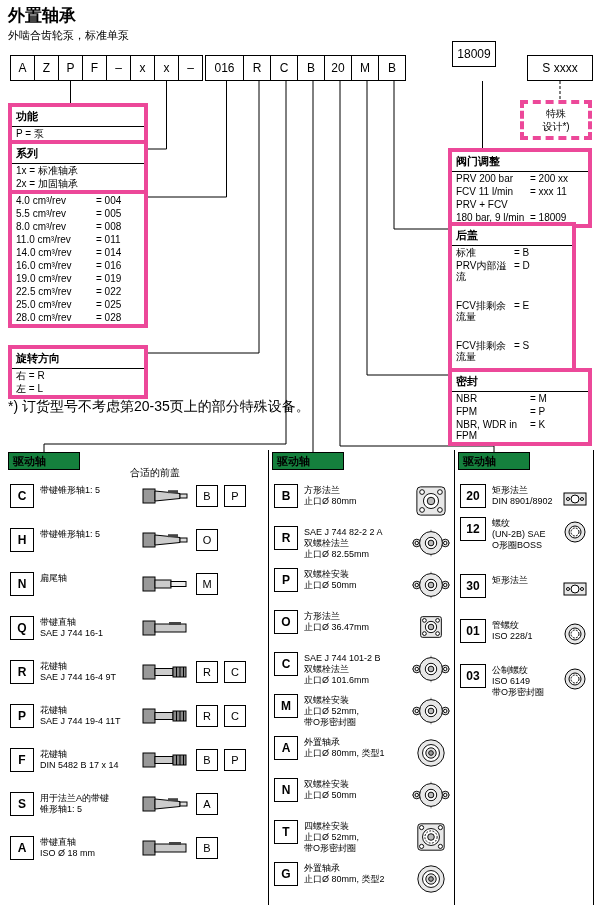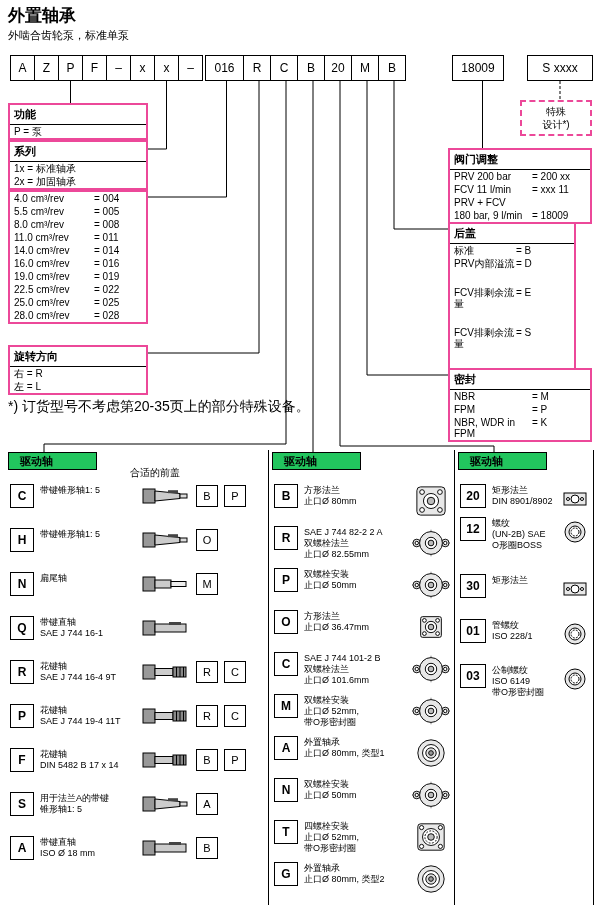--- a/index.html
+++ b/index.html
@@ -10,37 +10,37 @@
   .subtitle { position:absolute; left:8px; top:28px; font-size:11px; }
 
   svg.connectors { position:absolute; left:0; top:0; z-index:0; }
 
   .cbrow { position:absolute; top:55px; display:flex; }
   .cb { height:26px; border:1px solid #000; background:#fff; display:flex; align-items:center; justify-content:center; font-size:12px; }
   .cbrow .cb + .cb { margin-left:-1px; }
   .w25 { width:25px; } .w28 { width:28px; } .w39 { width:39px; }
   .cb.abs { position:absolute; }
 
-  .t { position:absolute; border:2px solid #ec4899; background:#fff; }
+  .t { position:absolute; border:4px solid #ec4899; background:#fff; }
   .t .hd { font-weight:bold; font-size:11px; padding:2px 4px; border-bottom:1px solid #000; }
   .t .row { font-size:10px; line-height:11px; padding:1px 4px; }
   .pair { display:flex; }
   .size-t .pair .lbl { width:80px; }
   .rt .pair .lbl { flex:1; }
   .rt .pair .val { width:54px; }
 
   .special { border-style:dashed; text-align:center; font-size:10px; padding:3px 0; }
   .special div { line-height:13px; }
 
   .footnote { position:absolute; left:8px; top:398px; font-size:14px; }
 
   .vline { position:absolute; top:450px; height:455px; width:1px; background:#000; }
 
-  .colhd { position:absolute; width:89px; height:18px; border:1px solid #000; background:#22c55e;
-           font-size:11px; font-weight:bold; display:flex; align-items:center; padding-left:11px; }
+  .colhd { position:absolute; width:72px; height:18px; border:1px solid #000; background:#15803d;
+           font-size:11px; font-weight:bold; display:flex; align-items:center; padding-left:4px; }
   .coverlbl { position:absolute; font-size:10px; text-align:center; }
 
   .srow, .frow, .prow { position:absolute; }
   .srow { left:10px; width:252px; height:42px; }
   .frow { left:274px; width:176px; height:42px; }
   .prow { left:460px; width:130px; height:44px; }
 
   .lb { position:absolute; left:0; top:0; width:24px; height:24px; border:1px solid #000; background:#fff;
         display:flex; align-items:center; justify-content:center; font-size:12px; font-weight:bold; }
   .prow .lb { width:26px; }
@@ -178,21 +178,21 @@
   </div>
   <div class="cbrow" style="left:205px">
     <div class="cb w39">016</div>
     <div class="cb w28">R</div>
     <div class="cb w28">C</div>
     <div class="cb w28">B</div>
     <div class="cb w28">20</div>
     <div class="cb w28">M</div>
     <div class="cb w28">B</div>
   </div>
-  <div class="cb abs" style="left:452px;top:55px;width:52px">18009</div>
+  <div class="cb abs" style="left:452px;top:41px;width:44px">18009</div>
   <div class="cb abs" style="left:527px;top:55px;width:66px">S xxxx</div>
 
   <div class="t" style="left:8px;top:103px;width:140px">
     <div class="hd">功能</div>
     <div class="row">P = 泵</div>
   </div>
 
   <div class="t" style="left:8px;top:140px;width:140px">
     <div class="hd">系列</div>
     <div class="row">1x = 标准轴承</div>

